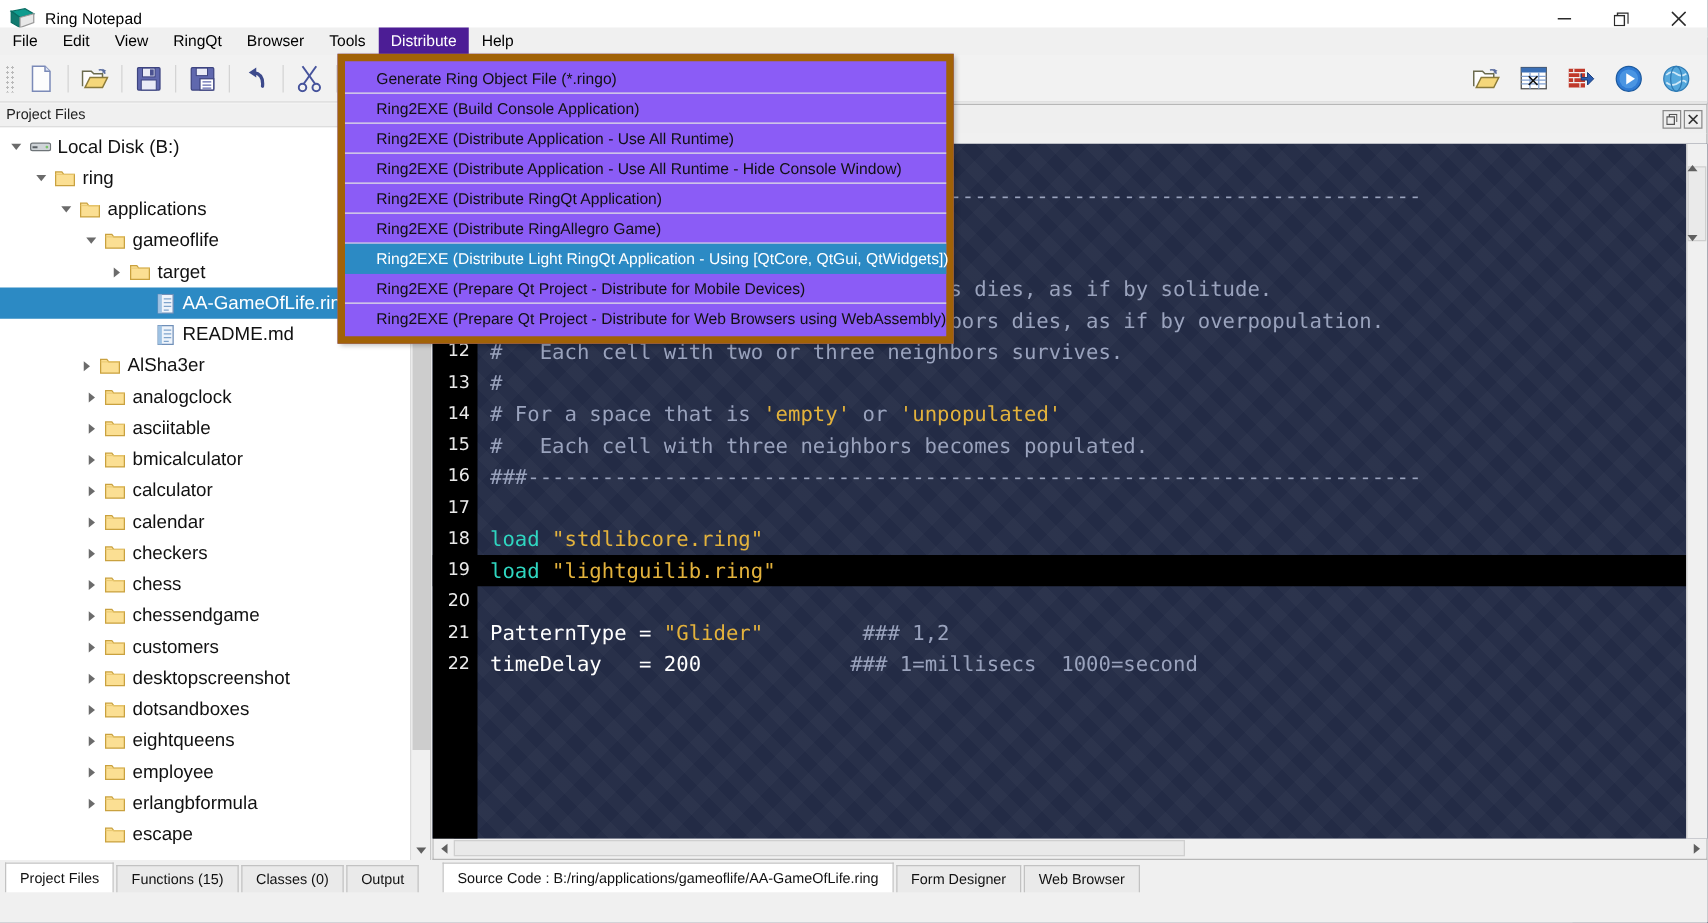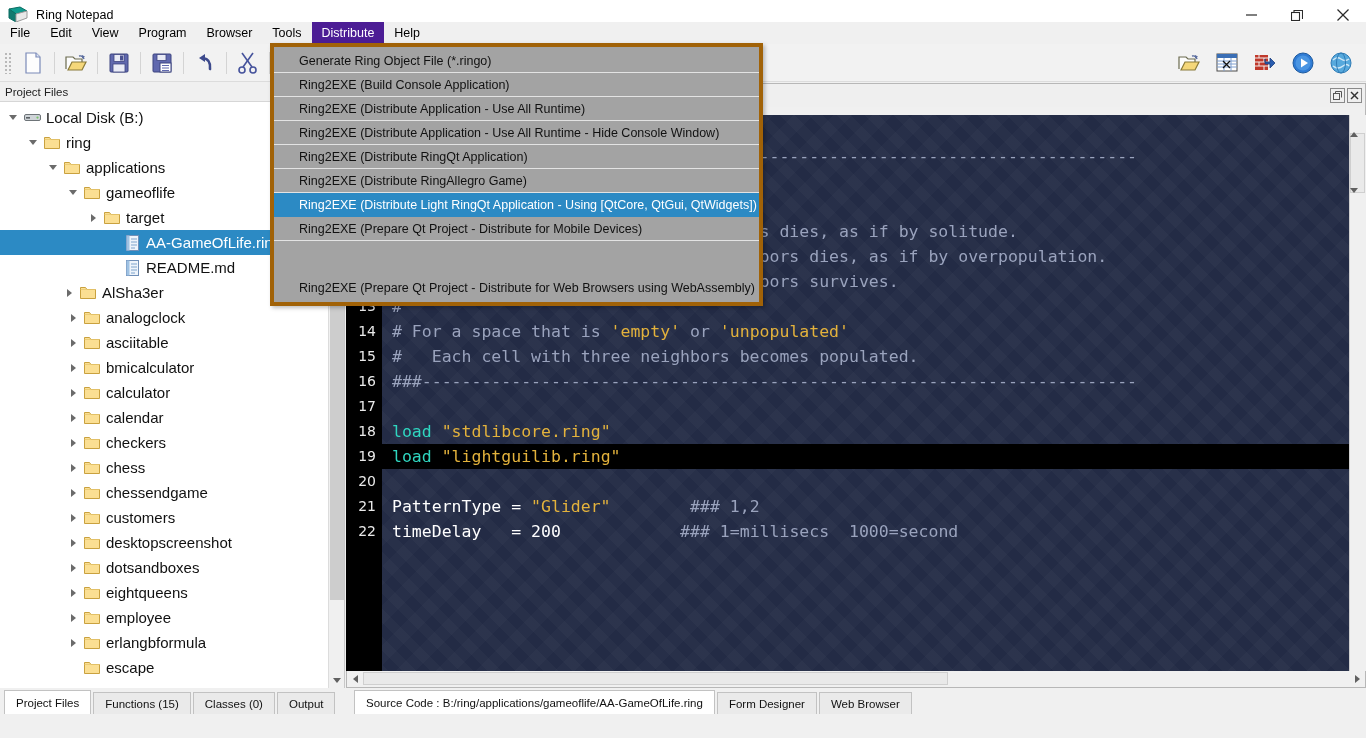--- a/index.html
+++ b/index.html
@@ -181,31 +181,31 @@
     background: #f0f0f0; position:absolute; top:0;
   }
   .hsarrow i { width:0;height:0;border-style:solid; }
   .hsarrow.left { left:0; } .hsarrow.right { right: 0; }
   .hsarrow.left i { border-width: 4px 5px 4px 0; border-color: transparent #606060 transparent transparent; }
   .hsarrow.right i { border-width: 4px 0 4px 5px; border-color: transparent transparent transparent #606060; }
 
   
   .dropdown {
     position: absolute; left: 270px; top: 43px; width: 493px;
-    background: #a3a3a3; border: 4px solid #a16207; z-index: 50;
+    background: #8b5cf6; border: 6px solid #a16207; z-index: 50;
     box-shadow: 2px 2px 4px rgba(0,0,0,.25);
     padding: 2px 0;
   }
   .dd-item {
     height: 24px; display: flex; align-items: center; padding-left: 25px;
     font-size: 12.5px; color: #111; white-space: nowrap;
     border-bottom: 1px solid #e3e3e3;
   }
   .dd-item.selected { background: #2c8ac4; color: #fff; border-bottom-color:#2c8ac4; }
-  .dd-item.last { border-bottom: none; margin-top: 35px; }
+  .dd-item.last { border-bottom: none; }
 
   .status-strip {
     position: absolute; left:0; top: 714px; width: 1366px; height: 24px; background: #f0f0f0;
   }
 </style>
 </head>
 <body>
 
 <div id="app">
 
@@ -236,21 +236,21 @@
           <line x1="11.5" y1="0.5" x2="0.5" y2="11.5" stroke="#2b2b2b" stroke-width="1.2"></line>
         </svg>
       </div>
     </div>
   </div>
 
   <div class="menubar" id="menubar">
       <div class="menu-item">File</div>
       <div class="menu-item">Edit</div>
       <div class="menu-item">View</div>
-      <div class="menu-item">Program</div>
+      <div class="menu-item">RingQt</div>
       <div class="menu-item">Browser</div>
       <div class="menu-item">Tools</div>
       <div class="menu-item active">Distribute</div>
       <div class="menu-item">Help</div>
     </div>
 
   <div class="toolbar">
     <div class="tb-grip"></div>
 
     <div class="tb-btn">

